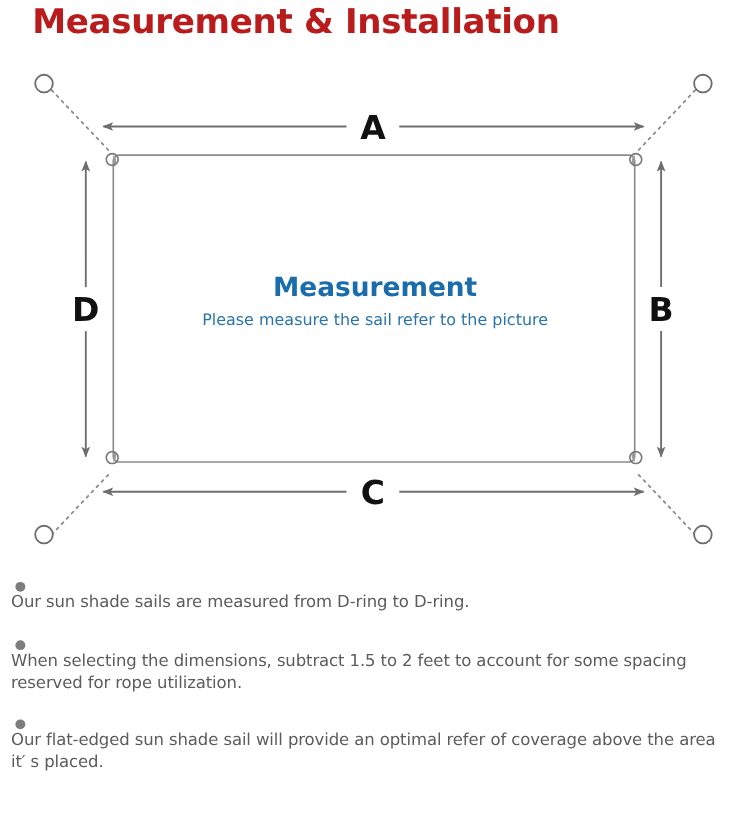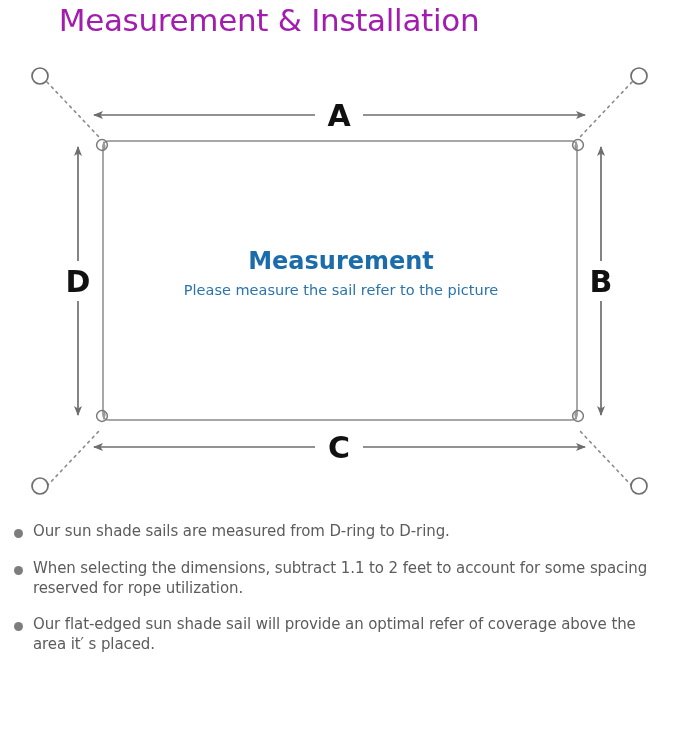--- a/index.html
+++ b/index.html
@@ -18,23 +18,23 @@
 
   
   .title {
     position: absolute;
     left: 0;
     top: 0;
     width: 538px;
     height: 44px;
     line-height: 40px;
     text-align: center;
-    color: #a21caf;
+    color: #b91c1c;
     font-family: "DejaVu Sans", sans-serif;
-    font-weight: normal;
+    font-weight: bold;
     font-size: 31px;
     letter-spacing: -0.3px;
     white-space: nowrap;
   }
 
   
   .diagram {
     position: absolute;
     left: 0;
     top: 48px;
@@ -68,20 +68,21 @@
     top: 522px;
     width: 679px;
     padding: 0;
     margin: 0;
   }
   .note-row {
     display: flex;
     align-items: flex-start;
     padding: 0 14px 0 10px;
     margin-bottom: 17px;
+    flex-direction: column;
   }
   .note-bullet {
     flex: 0 0 auto;
     width: 9px;
     height: 9px;
     border-radius: 50%;
     background: #7d7d7d;
     margin: 7px 10px 0 4px;
   }
   .note-text {
@@ -166,19 +167,19 @@
   </svg>
 </div>
 
 <div class="notes">
   <div class="note-row">
     <span class="note-bullet"></span>
     <span class="note-text">Our sun shade sails are measured from D-ring to D-ring.</span>
   </div>
   <div class="note-row">
     <span class="note-bullet"></span>
-    <span class="note-text">When selecting the dimensions, subtract 1.1 to 2 feet to account for some spacing reserved for rope utilization.</span>
+    <span class="note-text">When selecting the dimensions, subtract 1.5 to 2 feet to account for some spacing reserved for rope utilization.</span>
   </div>
   <div class="note-row">
     <span class="note-bullet"></span>
     <span class="note-text">Our flat-edged sun shade sail will provide an optimal refer of coverage above the area it′ s placed.</span>
   </div>
 </div>
 
 </body></html>

